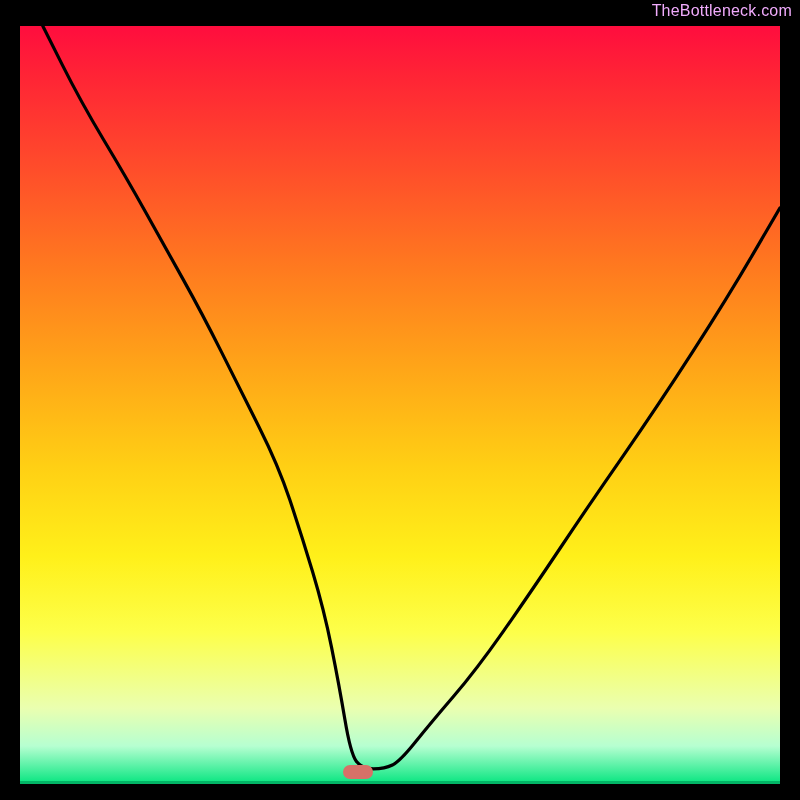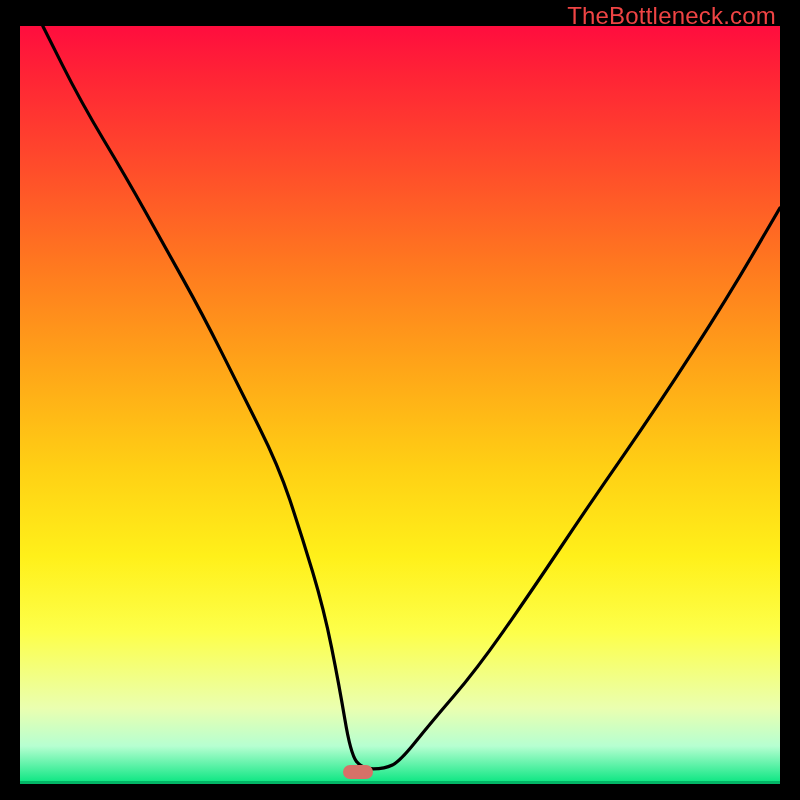--- a/index.html
+++ b/index.html
@@ -13,23 +13,23 @@
   }
   .frame {
     position: relative;
     width: 800px;
     height: 800px;
     background: #000;
   }
   .attribution {
     position: absolute;
     top: 2px;
-    right: 24px;
-    color: #ef4444;
-    font-size: 24px;
+    right: 8px;
+    color: #f0abfc;
+    font-size: 16px;
     letter-spacing: 0.2px;
     z-index: 5;
   }
   .plot-area {
     position: absolute;
     left: 20px;
     top: 26px;
     width: 760px;
     height: 758px;
     overflow: hidden;

